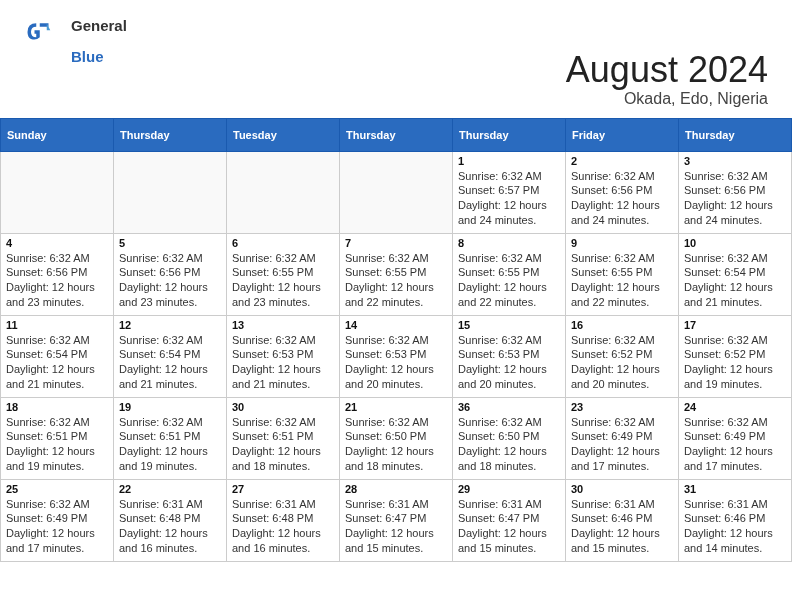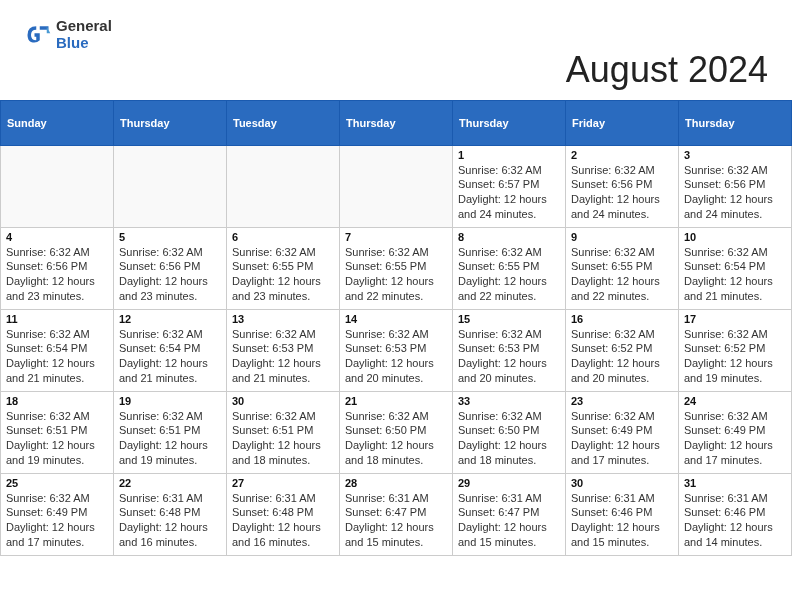--- a/index.html
+++ b/index.html
@@ -11,37 +11,37 @@
       overflow: hidden;
     }
     .header {
       display: flex;
       justify-content: space-between;
       align-items: flex-start;
       padding: 18px 24px 10px 24px;
     }
     .logo {
       display: flex;
-      align-items: center;
-      gap: 4px;
+      gap: 19px;
     }
     .logo-text {
       display: flex;
       flex-direction: column;
       line-height: 1.1;
     }
     .logo-general {
       font-size: 15px;
       font-weight: bold;
       color: #333;
     }
     .logo-blue {
       font-size: 15px;
       font-weight: bold;
       color: #2a6bbf;
+      margin-top: 14px;
     }
     .logo-icon {
       width: 28px;
       height: 28px;
     }
     .title-block {
       text-align: right;
     }
     .month-title {
       font-size: 36px;
@@ -57,21 +57,21 @@
     .calendar {
       width: 100%;
       border-collapse: collapse;
       table-layout: fixed;
       font-size: 10px;
     }
     .calendar th {
       background: #2a6bbf;
       color: #fff;
       text-align: left;
-      padding: 16px 6px;
+      padding: 10px 6px;
       font-size: 11px;
       font-weight: bold;
       border: 1px solid #1a5aaf;
     }
     .calendar td {
       vertical-align: top;
       border: 1px solid #ccc;
       padding: 3px 5px;
       height: 82px;
       background: #fff;
@@ -102,20 +102,21 @@
       <path d="M18 6 L28 6 L28 10 L18 10Z" fill="#2a6bbf"></path>
       <path d="M26 6 L30 14 L26 14Z" fill="#4a9ad4"></path>
     </svg>
     <div class="logo-text">
       <span class="logo-general">General</span>
       <span class="logo-blue">Blue</span>
     </div>
   </div>
   <div class="title-block">
     <div class="month-title">August 2024</div>
+    <div class="location-title">Okada, Edo, Nigeria</div>
   </div>
 </div>
 
 <table class="calendar">
   <thead>
     <tr>
     <th>Sunday</th>
         <th>Thursday</th>
         <th>Tuesday</th>
         <th>Thursday</th>
@@ -277,21 +278,21 @@
 and 18 minutes.</div>
         </td>
         <td>
           <div class="day-num">21</div>
           <div class="day-info">Sunrise: 6:32 AM
 Sunset: 6:50 PM
 Daylight: 12 hours
 and 18 minutes.</div>
         </td>
         <td>
-          <div class="day-num">33</div>
+          <div class="day-num">36</div>
           <div class="day-info">Sunrise: 6:32 AM
 Sunset: 6:50 PM
 Daylight: 12 hours
 and 18 minutes.</div>
         </td>
         <td>
           <div class="day-num">23</div>
           <div class="day-info">Sunrise: 6:32 AM
 Sunset: 6:49 PM
 Daylight: 12 hours

